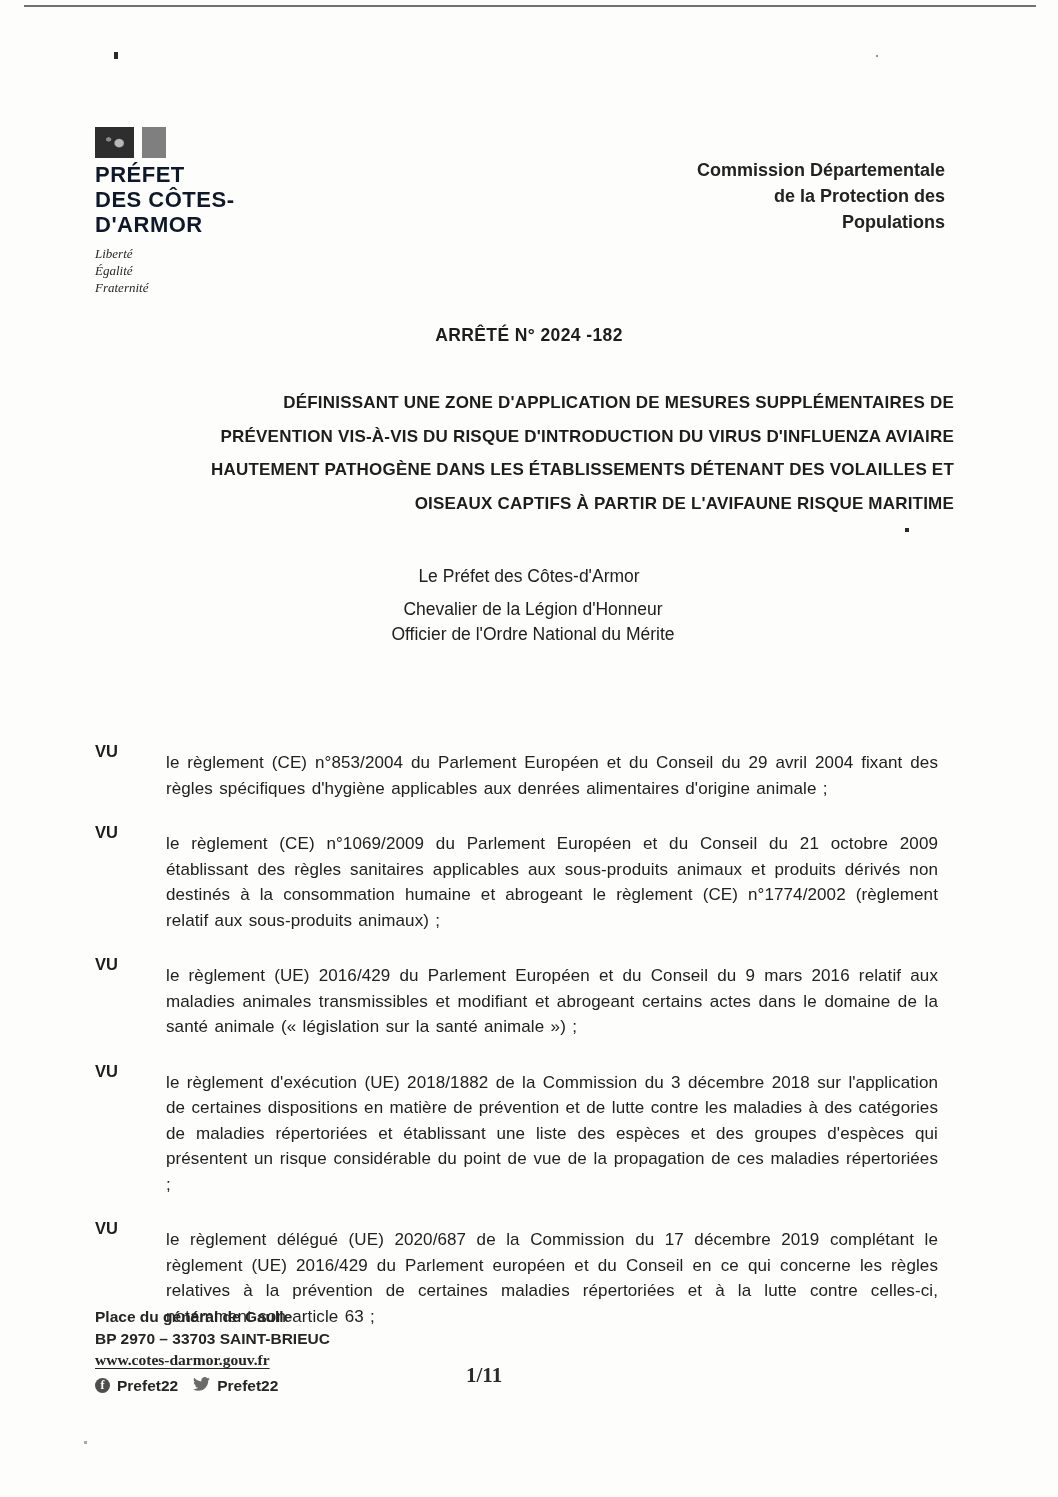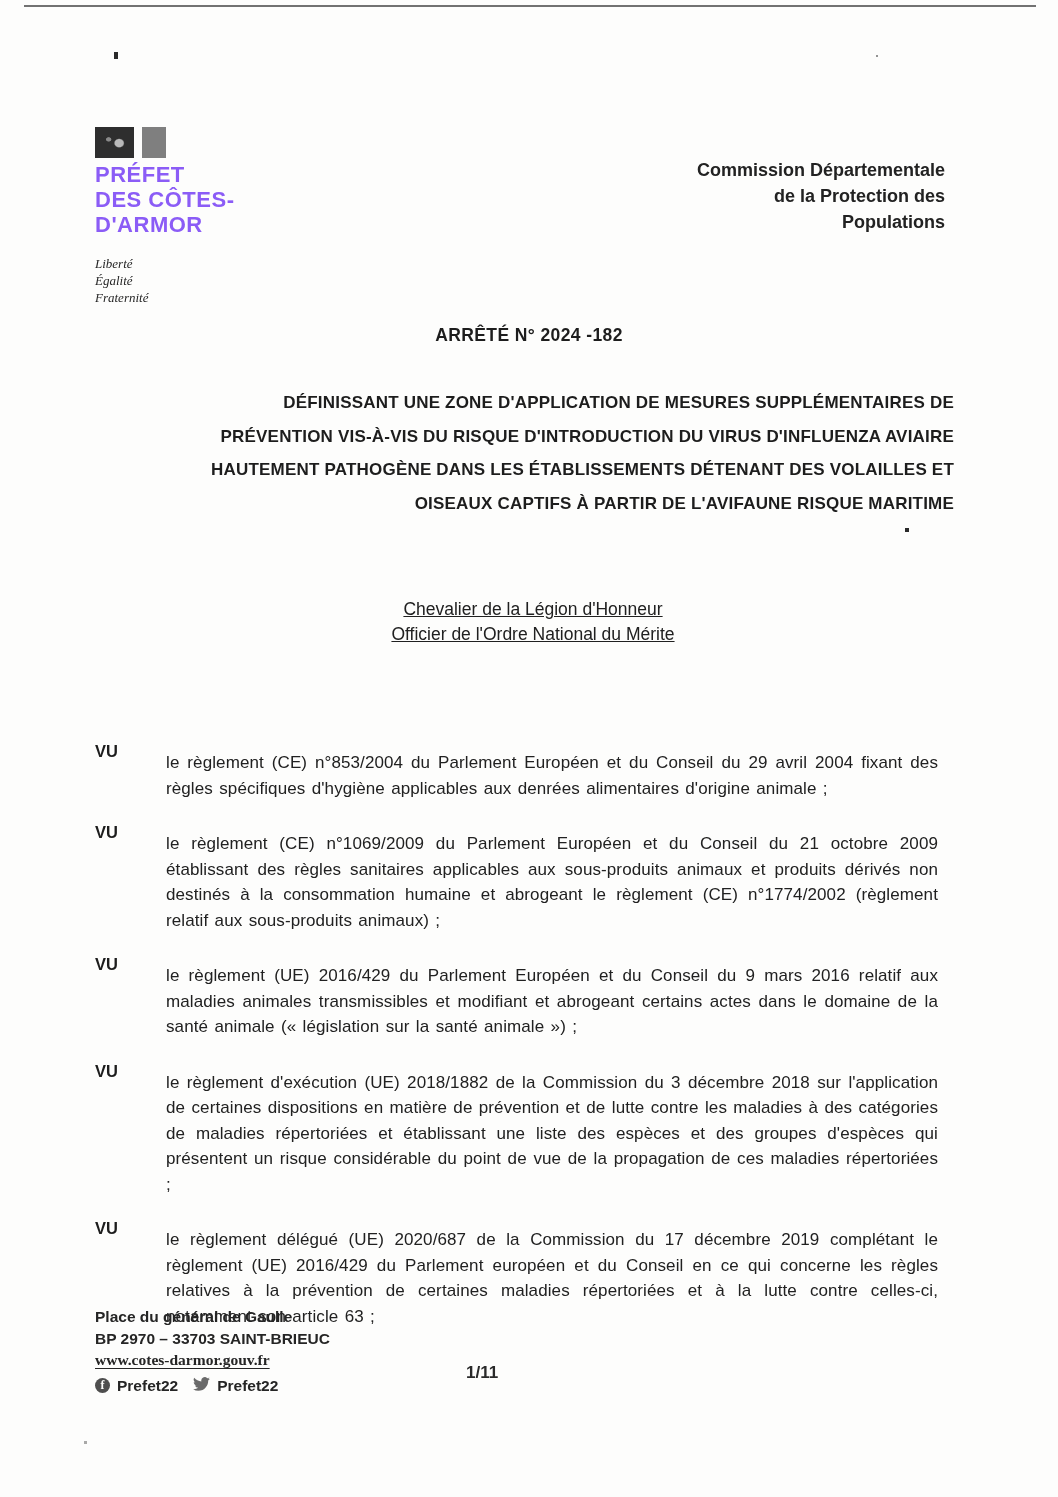--- a/index.html
+++ b/index.html
@@ -23,22 +23,22 @@
   
   .gov-block{position:absolute;left:95px;top:127px;}
   .logo-squares{display:flex;gap:8px;height:31px;}
   .sq{display:inline-block;height:31px;}
   .sq-dark{
     width:39px;background:#2e2e2e;
     background-image:radial-gradient(ellipse 9px 8px at 62% 52%, #b9b9b9 45%, rgba(0,0,0,0) 60%),
                      radial-gradient(ellipse 5px 4px at 35% 40%, #8a8a8a 45%, rgba(0,0,0,0) 62%);
   }
   .sq-gray{width:24px;background:#7f7f7f;}
-  .gov-name{margin-top:4px;font-weight:bold;font-size:22px;line-height:25px;letter-spacing:.5px;color:#8b5cf6;}
-  .motto{margin-top:18px;font-family:"Liberation Serif", serif;font-style:italic;font-size:13px;line-height:17px;color:#262626;}
+  .gov-name{margin-top:4px;font-weight:bold;font-size:22px;line-height:25px;letter-spacing:.5px;color:#0f172a;}
+  .motto{margin-top:8px;font-family:"Liberation Serif", serif;font-style:italic;font-size:13px;line-height:17px;color:#262626;}
 
   .direction{
     position:absolute;right:113px;top:157px;
     text-align:right;font-weight:bold;font-size:18px;line-height:26px;color:#222;
   }
 
   
   .arrete-number{
     position:absolute;left:0;right:0;top:325px;
     text-align:center;font-weight:bold;font-size:17.5px;letter-spacing:.4px;color:#1d1d1d;
@@ -46,21 +46,21 @@
   .subject{
     position:absolute;left:104px;right:104px;top:386px;
     text-align:right;font-weight:bold;font-size:17px;line-height:33.5px;letter-spacing:.2px;color:#1d1d1d;
   }
   .prefect-line{
     position:absolute;left:0;right:0;top:566px;
     text-align:center;font-size:17.5px;color:#202020;
   }
   .honors{
     position:absolute;left:8px;right:0;top:597px;
-    text-align:center;font-size:17.5px;line-height:25px;color:#202020;text-decoration:underline;
+    text-align:center;font-size:17.5px;line-height:25px;color:#202020;
   }
 
   
   .visas{position:absolute;left:95px;top:742px;width:851px;}
   .visa{display:flex;margin-bottom:14px;}
   .visa-label{flex:0 0 63px;font-weight:bold;font-size:16.5px;color:#1d1d1d;}
   .visa-text{
     flex:1;margin:8px;text-align:justify;
     font-size:17px;line-height:25.5px;letter-spacing:.1px;word-spacing:1.5px;color:#212121;
   }
@@ -70,21 +70,21 @@
   .site{color:#252525;text-decoration:underline;text-underline-offset:3px;cursor:pointer;font-family:Liberation Serif, serif;}
   .social-row{display:flex;align-items:center;gap:7px;margin-top:4px;font-size:15.5px;}
   .fb-icon{
     display:inline-flex;align-items:center;justify-content:center;
     width:15px;height:15px;border-radius:50%;
     background:#4e4e4e;color:#fdfdfc;
     font-family:"Liberation Serif", serif;font-weight:bold;font-size:12px;line-height:1;
   }
   .tw-icon{display:inline-block;margin-left:8px;}
   .handle{font-weight:bold;}
-  .page-number{position:absolute;left:466px;top:1363px;font-size:17px;font-weight:bold;color:#2a2a2a;}
+  .page-number{position:absolute;left:466px;top:1363px;font-size:21px;font-weight:bold;color:#2a2a2a;font-family:Liberation Serif, serif;}
 </style>
 </head>
 <body>
 
 <div class="page">
 
   <div class="scan-topline"></div>
   <div class="speck speck-a"></div>
   <div class="speck speck-b"></div>
   <div class="speck speck-c"></div>
@@ -115,20 +115,21 @@
 
   <div class="arrete-number">ARRÊTÉ N° 2024 -182</div>
 
   <div class="subject">
     <div>DÉFINISSANT UNE ZONE D'APPLICATION DE MESURES SUPPLÉMENTAIRES DE</div>
     <div>PRÉVENTION VIS-À-VIS DU RISQUE D'INTRODUCTION DU VIRUS D'INFLUENZA AVIAIRE</div>
     <div>HAUTEMENT PATHOGÈNE DANS LES ÉTABLISSEMENTS DÉTENANT DES VOLAILLES ET</div>
     <div>OISEAUX CAPTIFS À PARTIR DE L'AVIFAUNE RISQUE MARITIME</div>
   </div>
 
+  <div class="prefect-line">Le Préfet des Côtes-d'Armor</div>
 
   <div class="honors">
     <div>Chevalier de la Légion d'Honneur</div>
     <div>Officier de l'Ordre National du Mérite</div>
   </div>
 
   <section class="visas">
     <div class="visa">
       <span class="visa-label">VU</span>
       <p class="visa-text">le règlement (CE) n°853/2004 du Parlement Européen et du Conseil du 29 avril 2004 fixant des règles spécifiques d'hygiène applicables aux denrées alimentaires d'origine animale ;</p>

